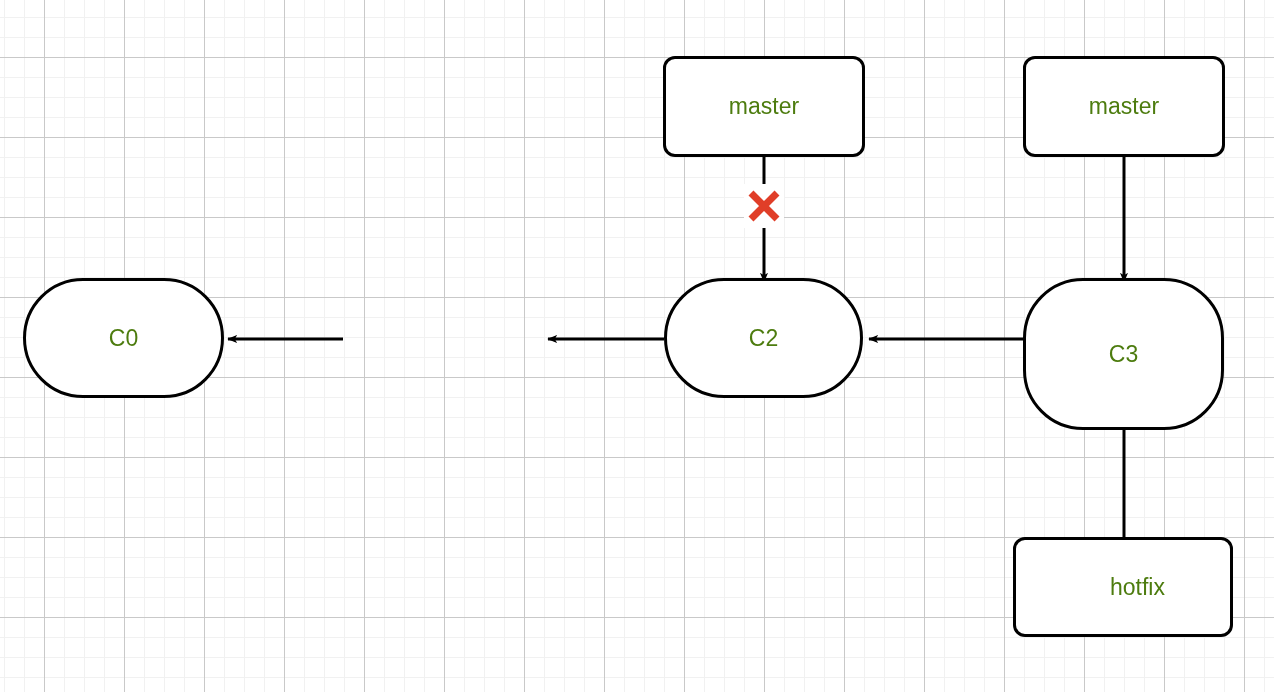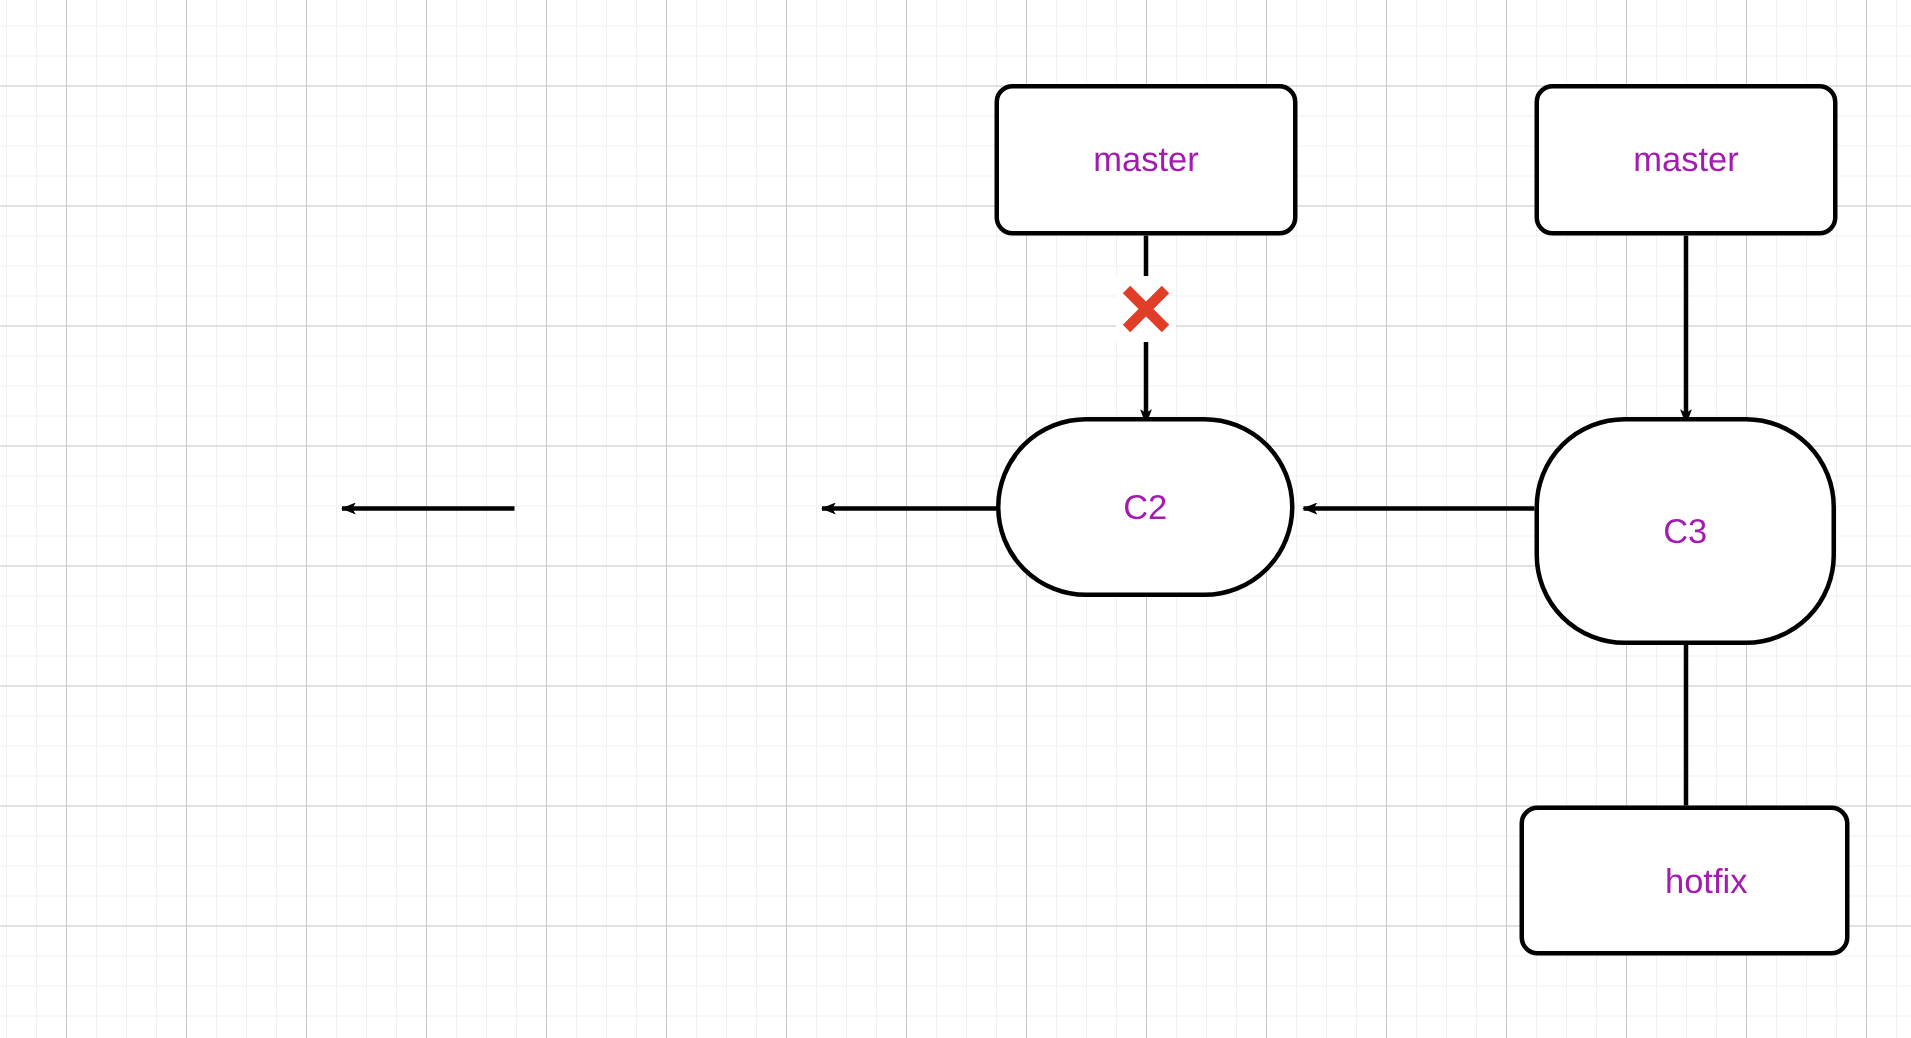--- a/index.html
+++ b/index.html
@@ -30,21 +30,21 @@
     pointer-events: none;
   }
   .node {
     position: absolute;
     box-sizing: border-box;
     background: #ffffff;
     border: 3px solid #000000;
     display: flex;
     align-items: center;
     justify-content: center;
-    color: #a21caf;
+    color: #4d7c0f;
     font-size: 23px;
     font-family: "Liberation Sans", sans-serif;
     line-height: 1;
     z-index: 2;
   }
   .commit {
     border-radius: 60px;
   }
   .branch {
     border-radius: 12px;
@@ -88,20 +88,23 @@
 
     <g>
       <line x1="1124" y1="157" x2="1124" y2="282" stroke="#000000" stroke-width="3" marker-end="url(#arrowhead)"></line>
     </g>
 
     <g>
       <line x1="1124" y1="537" x2="1124" y2="402" stroke="#000000" stroke-width="3" marker-end="url(#arrowhead)"></line>
     </g>
   </svg>
 
+  <div class="node commit" style="left:23px; top:278px; width:201px; height:120px;">
+    <span>C0</span>
+  </div>
 
 
   <div class="node commit" style="left:664px; top:278px; width:199px; height:120px;">
     <span>C2</span>
   </div>
 
   <div class="node commit" style="left:1023px; top:278px; width:201px; height:152px;">
     <span>C3</span>
   </div>
 

